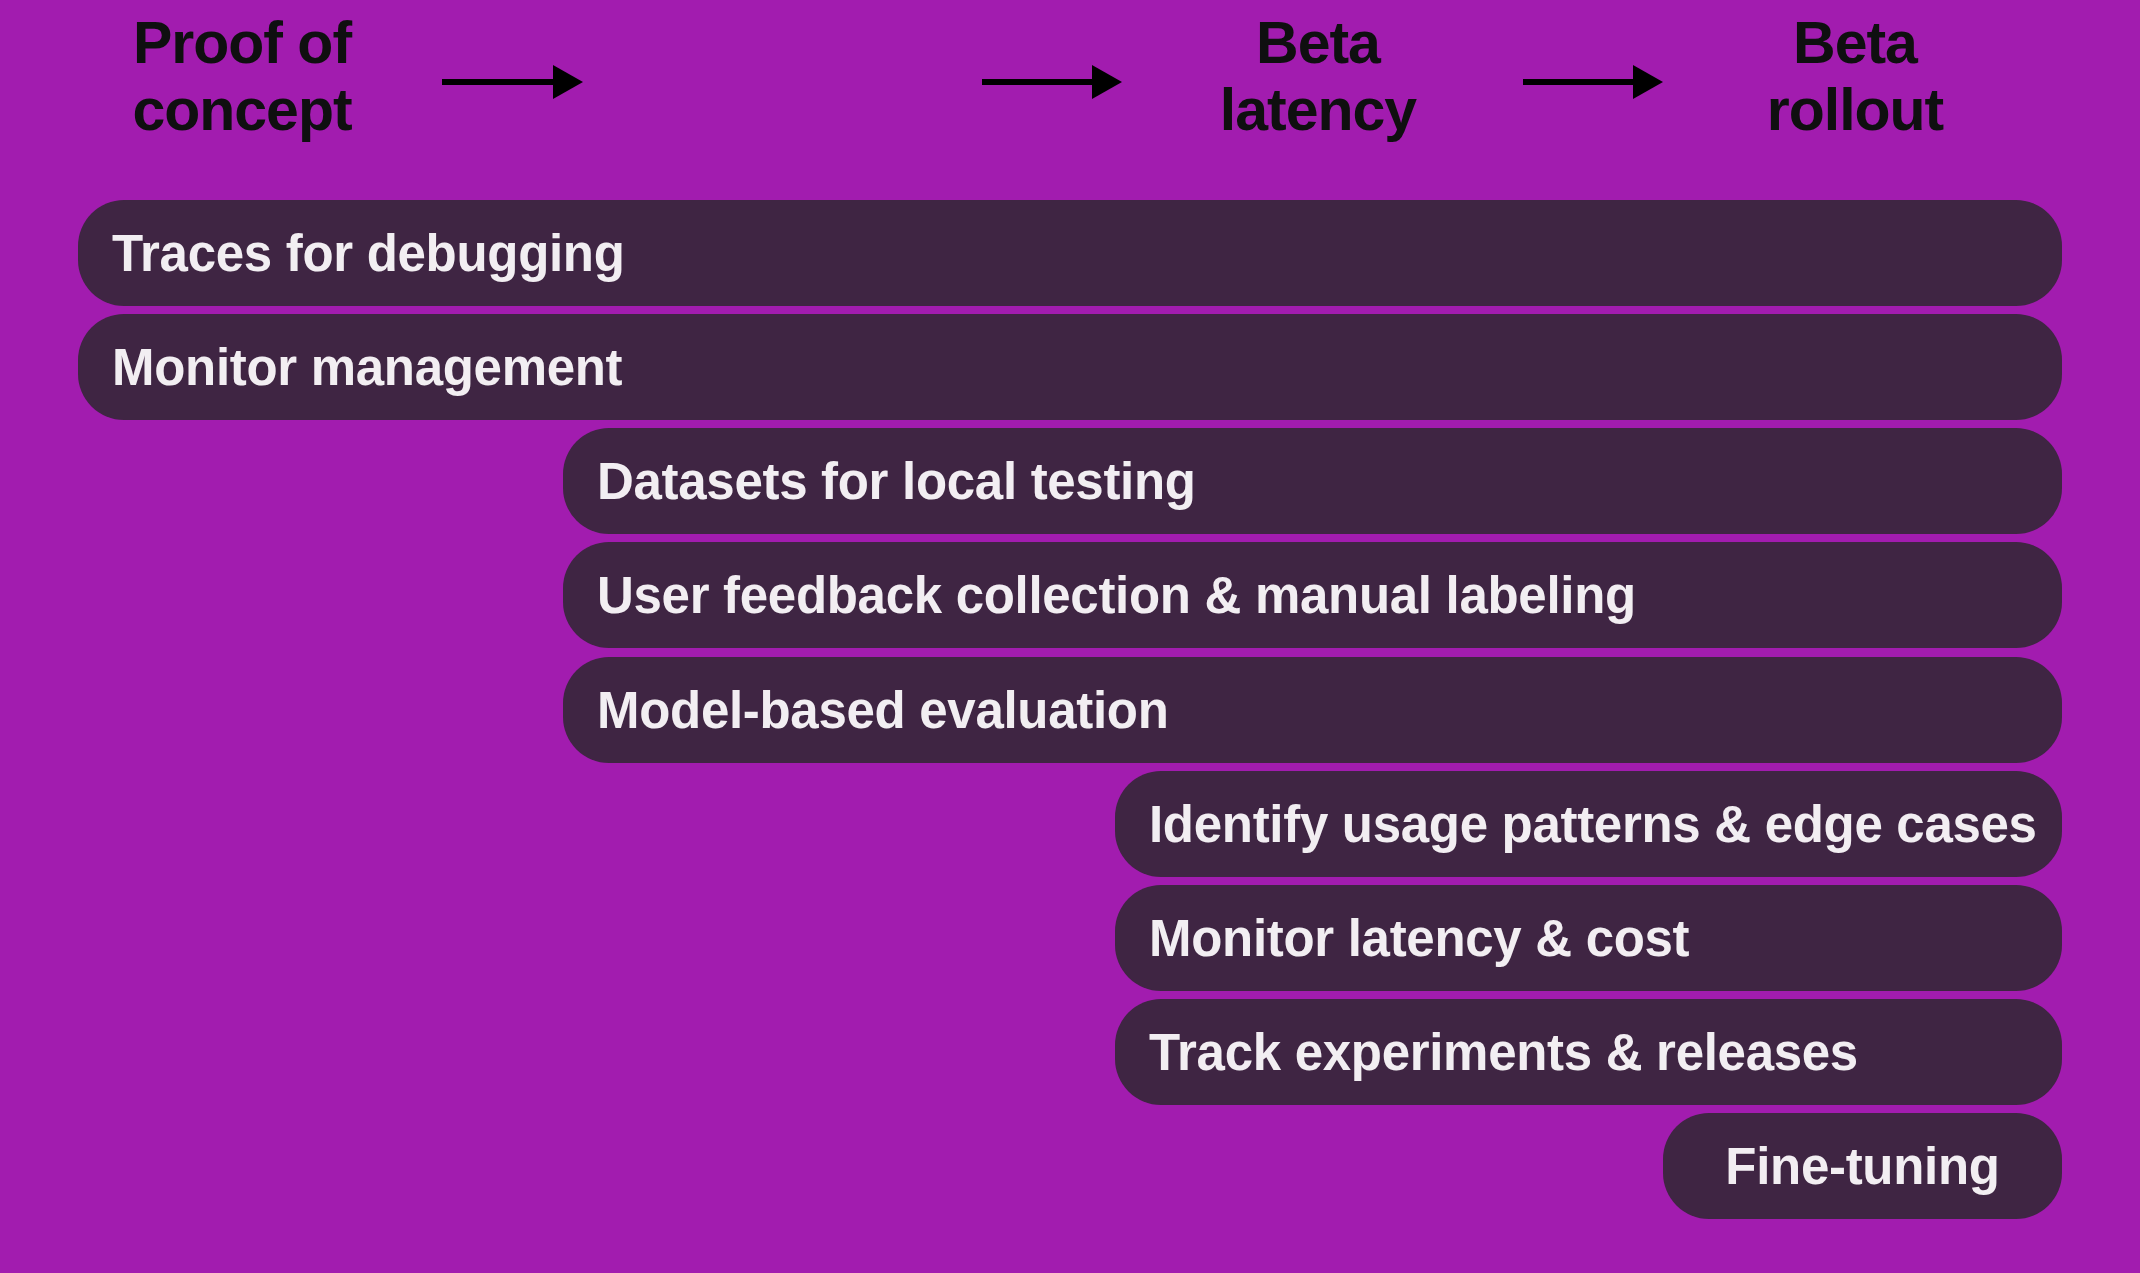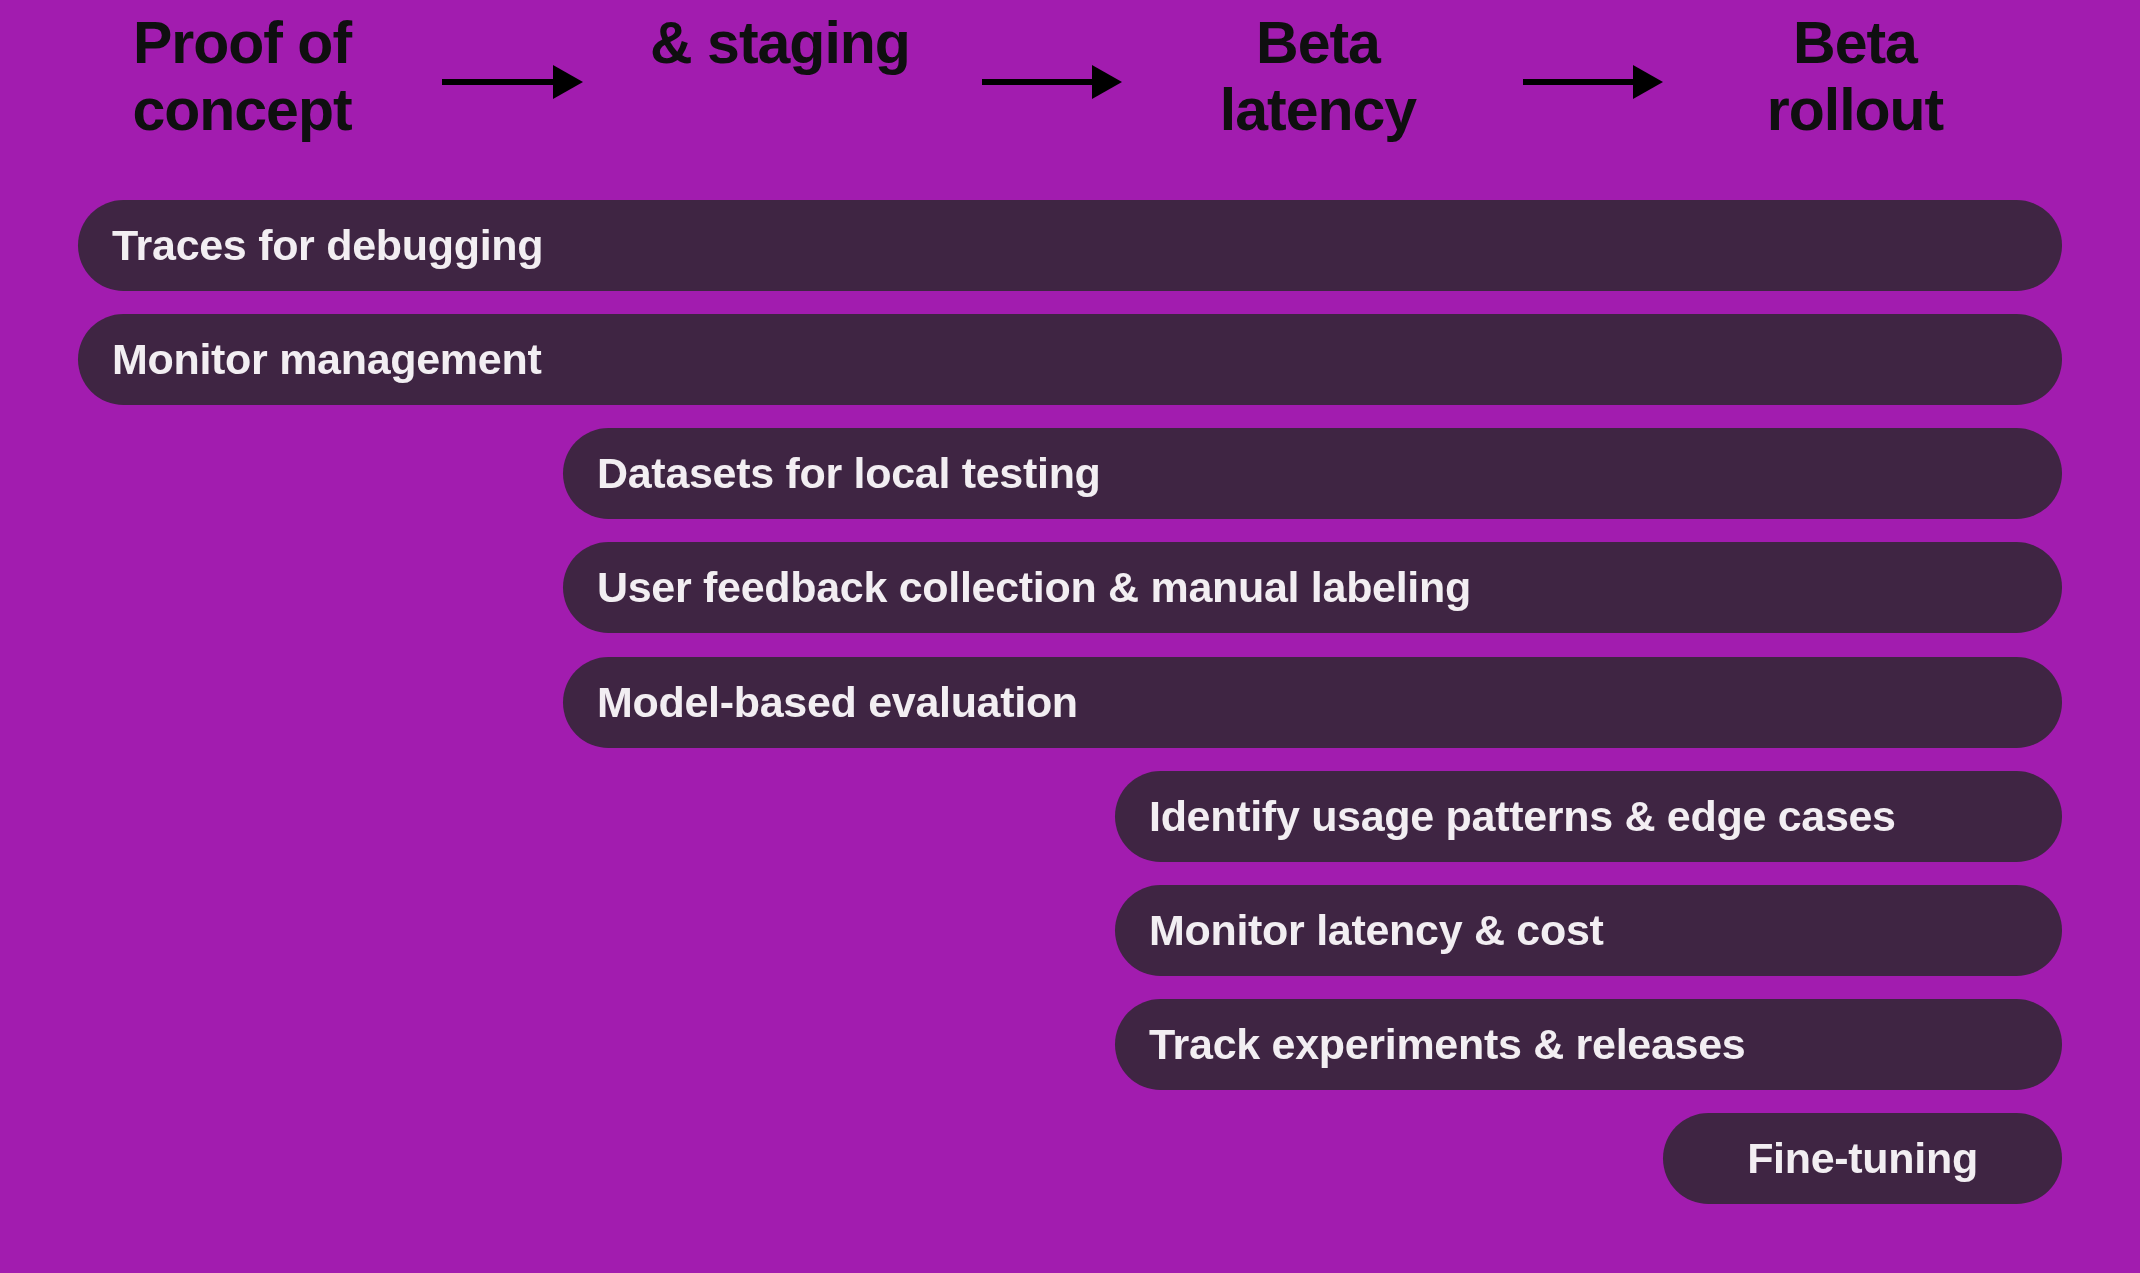--- a/index.html
+++ b/index.html
@@ -37,46 +37,45 @@
   }
   .arrow .head {
     width: 0;
     height: 0;
     border-top: 17px solid transparent;
     border-bottom: 17px solid transparent;
     border-left: 30px solid #000;
   }
   .bar {
     position: absolute;
-    height: 91px;
+    height: 106px;
     background: #3f2543;
     border-radius: 46px;
     display: flex;
     align-items: center;
     box-sizing: border-box;
     padding: 0 34px;
     color: #f2eef2;
-    font-size: 43px;
+    font-size: 51px;
     font-weight: 700;
     letter-spacing: -0.3px;
     white-space: nowrap;
   }
   .bar.centered { justify-content: center; }
 </style>
 </head>
 <body>
 
 <div class="canvas">
 
   <div class="phase" style="left:-18px">
     <span class="line">Proof of</span>
     <span class="line">concept</span>
   </div>
   <div class="phase" style="left:520px">
-    <span class="line">&amp; staging</span>
   </div>
   <div class="phase" style="left:1058px">
     <span class="line">Beta</span>
     <span class="line">latency</span>
   </div>
   <div class="phase" style="left:1595px">
     <span class="line">Beta</span>
     <span class="line">rollout</span>
   </div>
 

